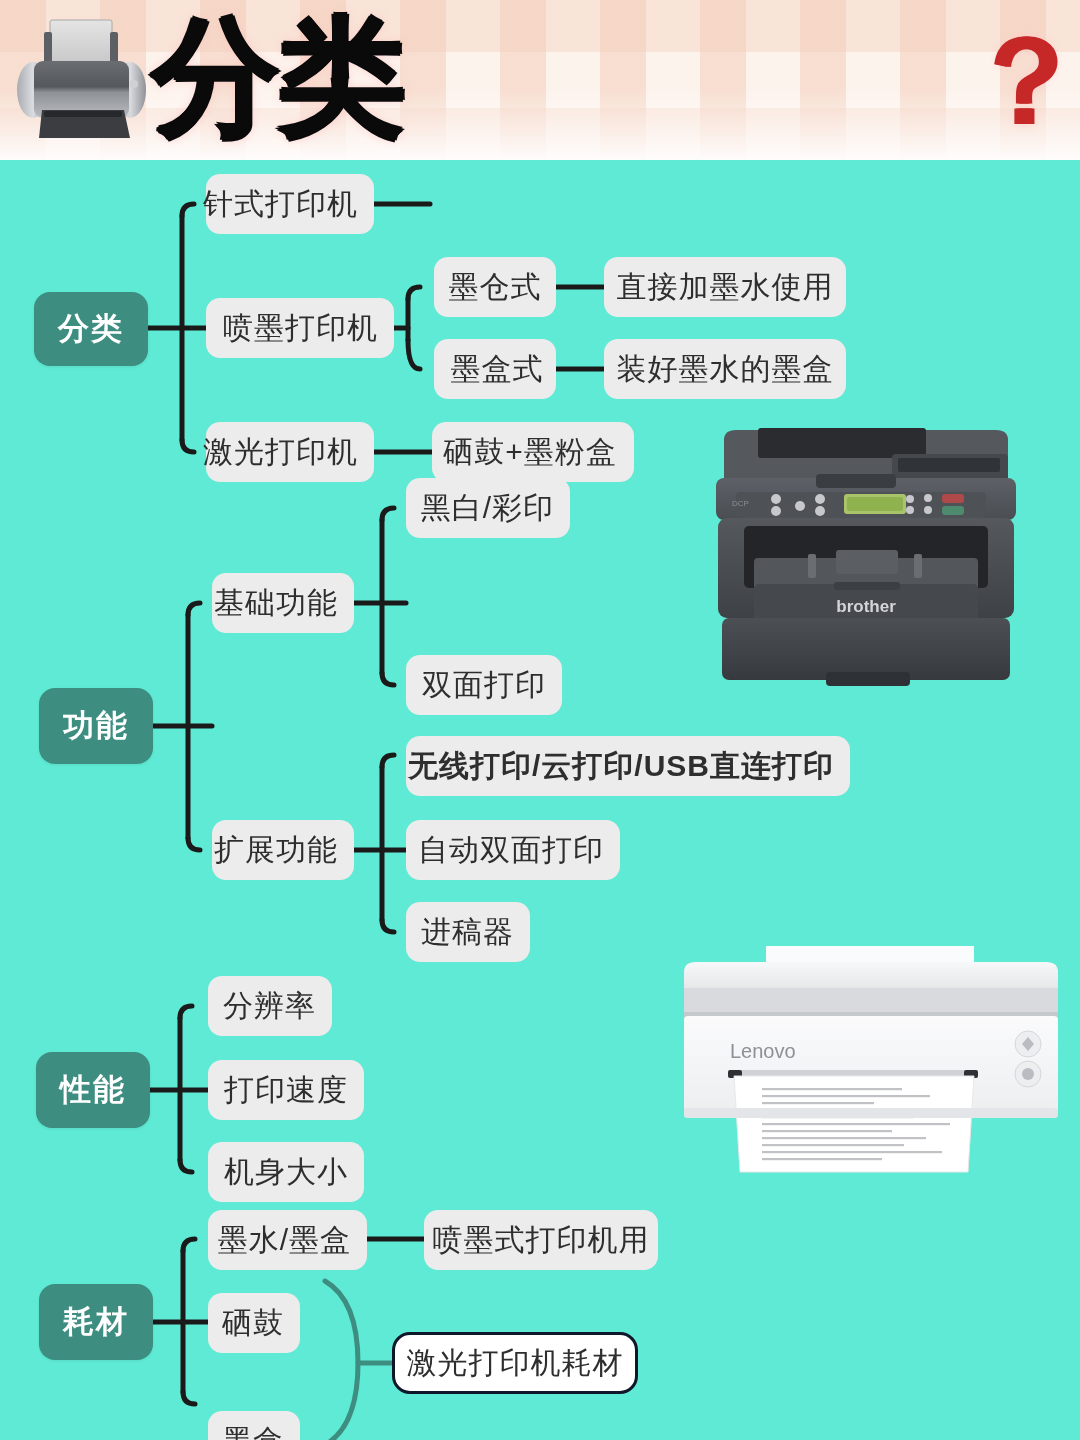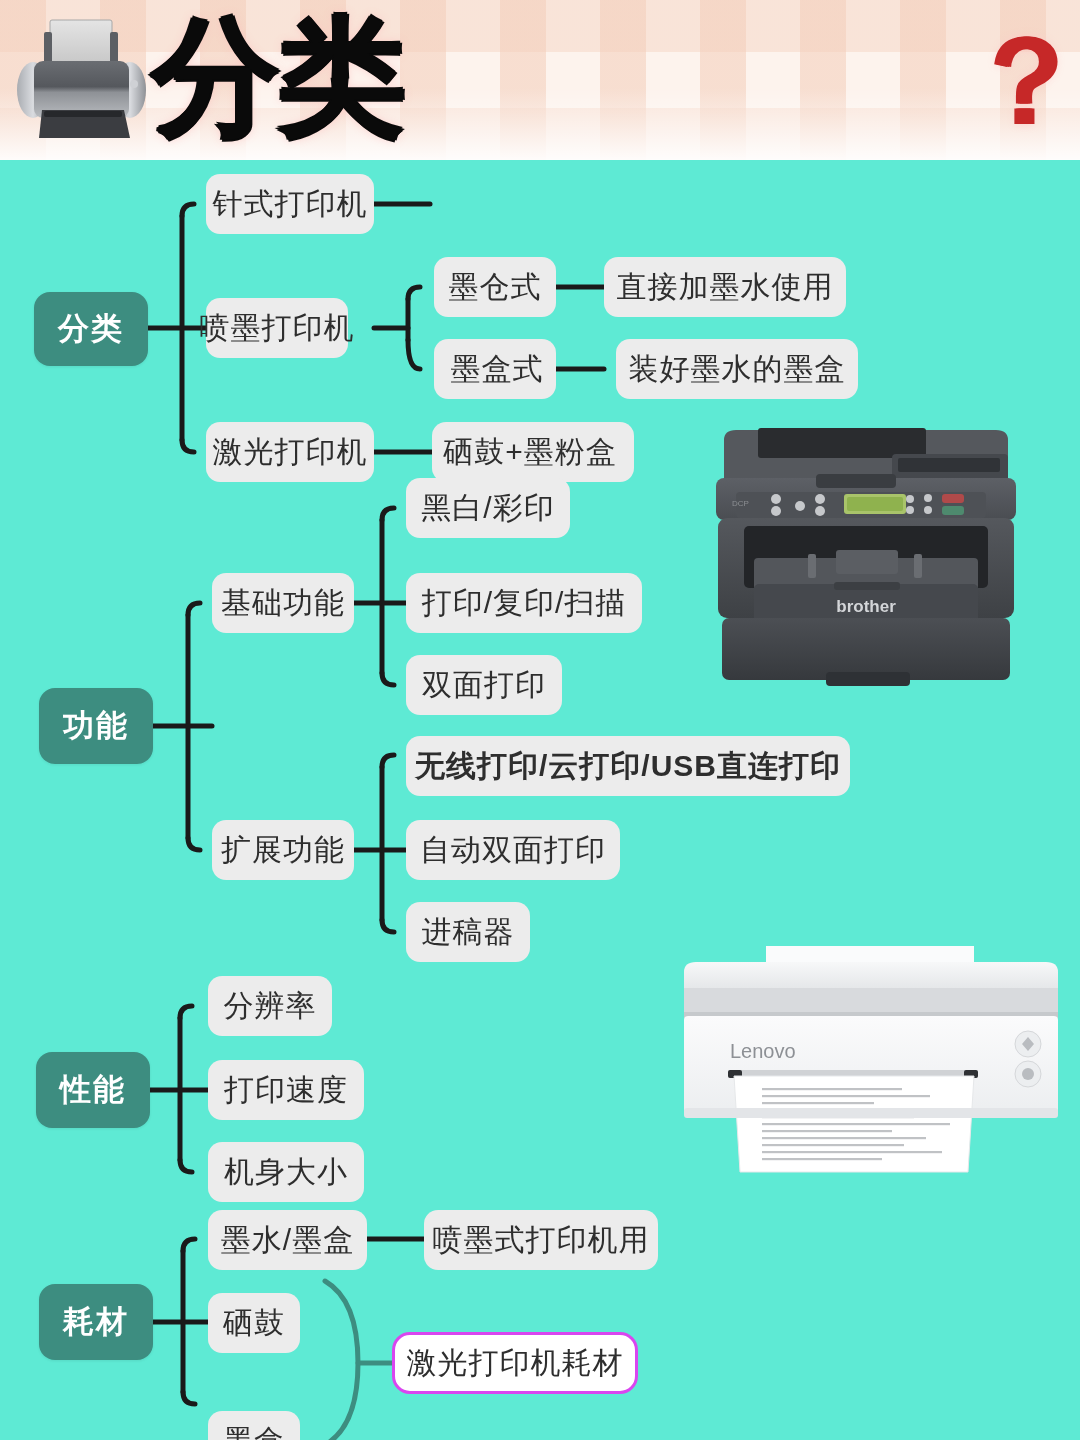--- a/index.html
+++ b/index.html
@@ -102,32 +102,32 @@
 
   .chip {
     position: absolute;
     background: #ececec;
     border-radius: 14px;
     color: #2e2e2e;
     font-size: 30px;
     font-weight: 500;
     display: flex;
     align-items: center;
-    justify-content: center;
+    justify-content: flex-end;
     padding: 13px 16px;
     box-sizing: border-box;
     white-space: nowrap;
     letter-spacing: 1px;
   }
   .chip.center { justify-content: center; padding: 0 18px; }
 
   .outline-chip {
     position: absolute;
     background: #ffffff;
-    border: 3px solid #d946ef;
+    border: 3px solid #0f172a;
     border-radius: 18px;
     color: #2e2e2e;
     font-size: 30px;
     font-weight: 500;
     display: flex;
     align-items: center;
     justify-content: center;
     padding: 0 18px;
     box-sizing: border-box;
     white-space: nowrap;
@@ -254,58 +254,55 @@
 
     <div class="root-node" style="left:34px; top:292px; width:114px; height:74px;">
       <span>分类</span>
     </div>
 
     <div class="chip" style="left:206px; top:174px; width:168px; height:60px;">
       <span>针式打印机</span>
     </div>
 
 
-    <div class="chip" style="left:206px; top:298px; width:142px; height:60px;">
+    <div class="chip" style="left:206px; top:298px; width:188px; height:60px;">
       <span>喷墨打印机</span>
     </div>
 
     <div class="chip center" style="left:434px; top:257px; width:122px; height:60px;">
       <span>墨仓式</span>
     </div>
     <div class="chip center" style="left:604px; top:257px; width:242px; height:60px;">
       <span>直接加墨水使用</span>
     </div>
 
     <div class="chip center" style="left:434px; top:339px; width:122px; height:60px;padding-left:22px;">
       <span>墨盒式</span>
     </div>
-    <div class="chip center" style="left:604px; top:339px; width:242px; height:60px;margin-left:12px;">
+    <div class="chip center" style="left:604px; top:339px; width:242px; height:60px;">
       <span>装好墨水的墨盒</span>
     </div>
 
     <div class="chip" style="left:206px; top:422px; width:168px; height:60px;">
       <span>激光打印机</span>
     </div>
     <div class="chip center" style="left:432px; top:422px; width:202px; height:60px;padding-left:12px;">
       <span>硒鼓+墨粉盒</span>
     </div>
 
     <div class="root-node" style="left:39px; top:688px; width:114px; height:76px;">
       <span>功能</span>
     </div>
 
     <div class="chip" style="left:212px; top:573px; width:142px; height:60px;">
       <span>基础功能</span>
     </div>
 
     <div class="chip" style="left:406px; top:478px; width:164px; height:60px;">
       <span>黑白/彩印</span>
-    </div>
-    <div class="chip" style="left:406px; top:573px; width:236px; height:60px;">
-      <span>打印/复印/扫描</span>
     </div>
     <div class="chip" style="left:406px; top:655px; width:156px; height:60px;">
       <span>双面打印</span>
     </div>
 
     <div class="chip" style="left:212px; top:820px; width:142px; height:60px;">
       <span>扩展功能</span>
     </div>
 
     <div class="chip" style="left:406px; top:736px; width:444px; height:60px;font-weight:bold;">

